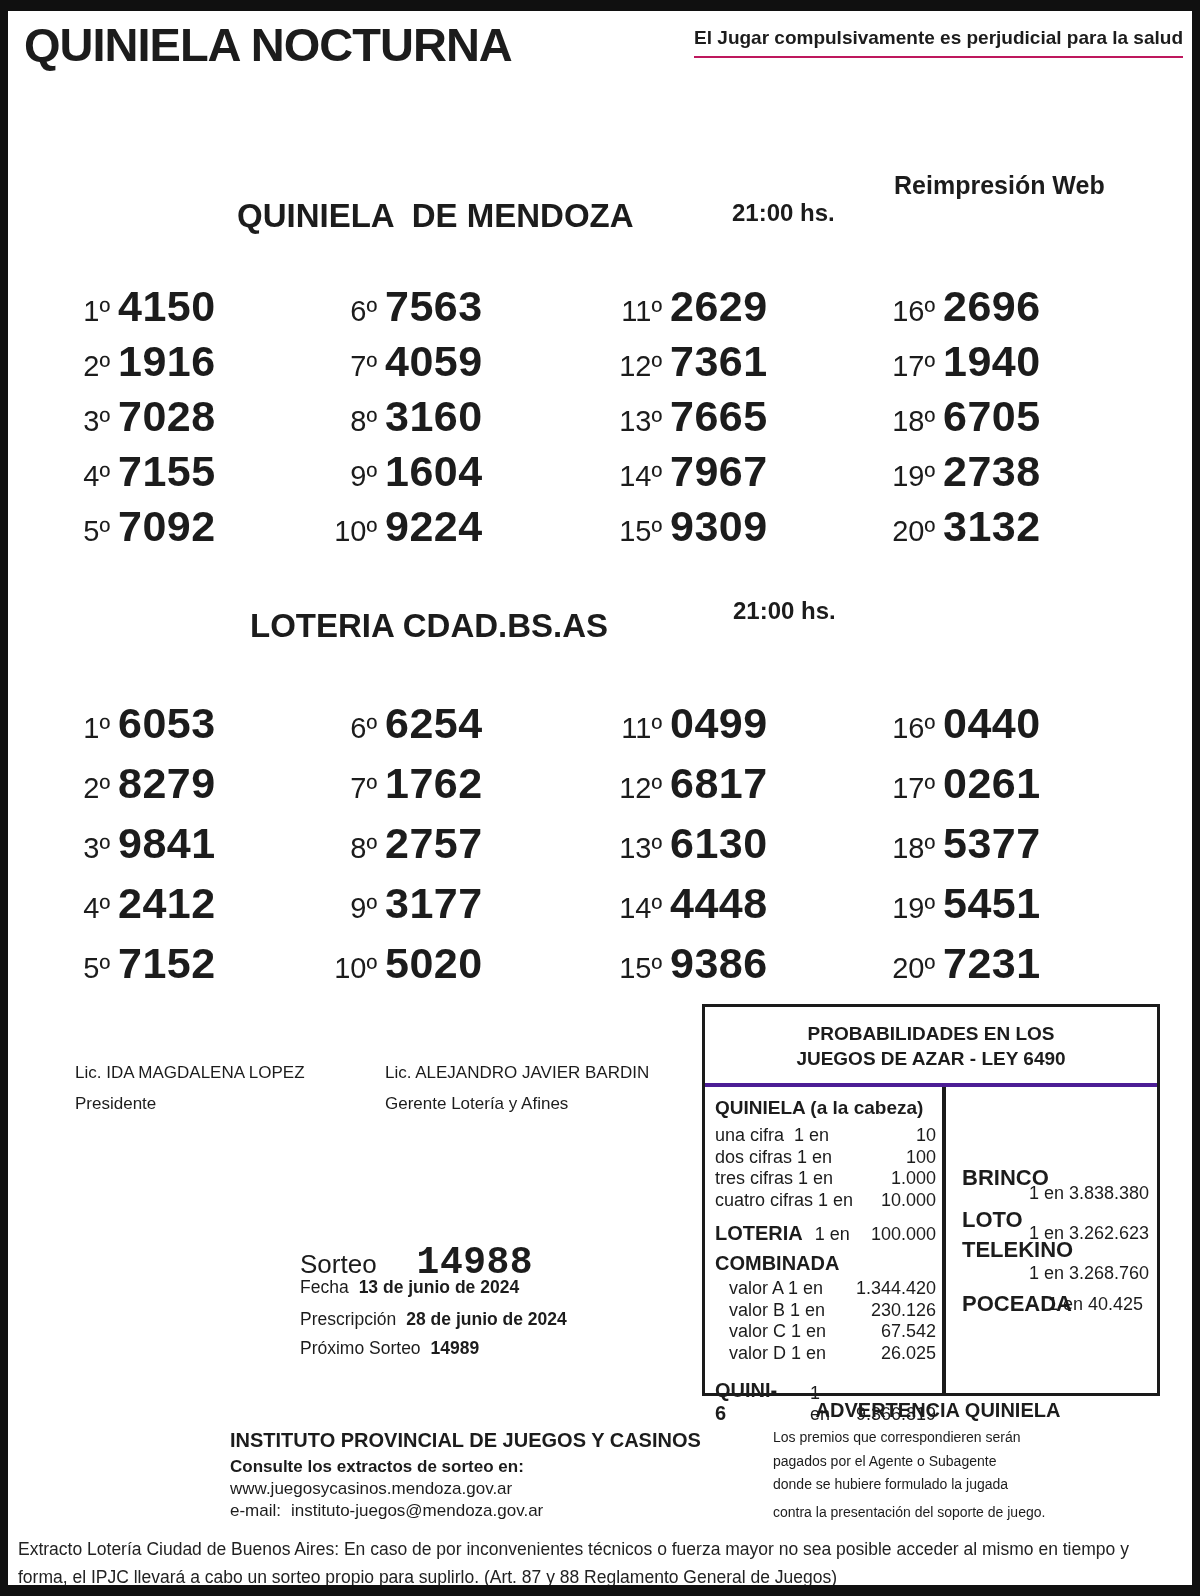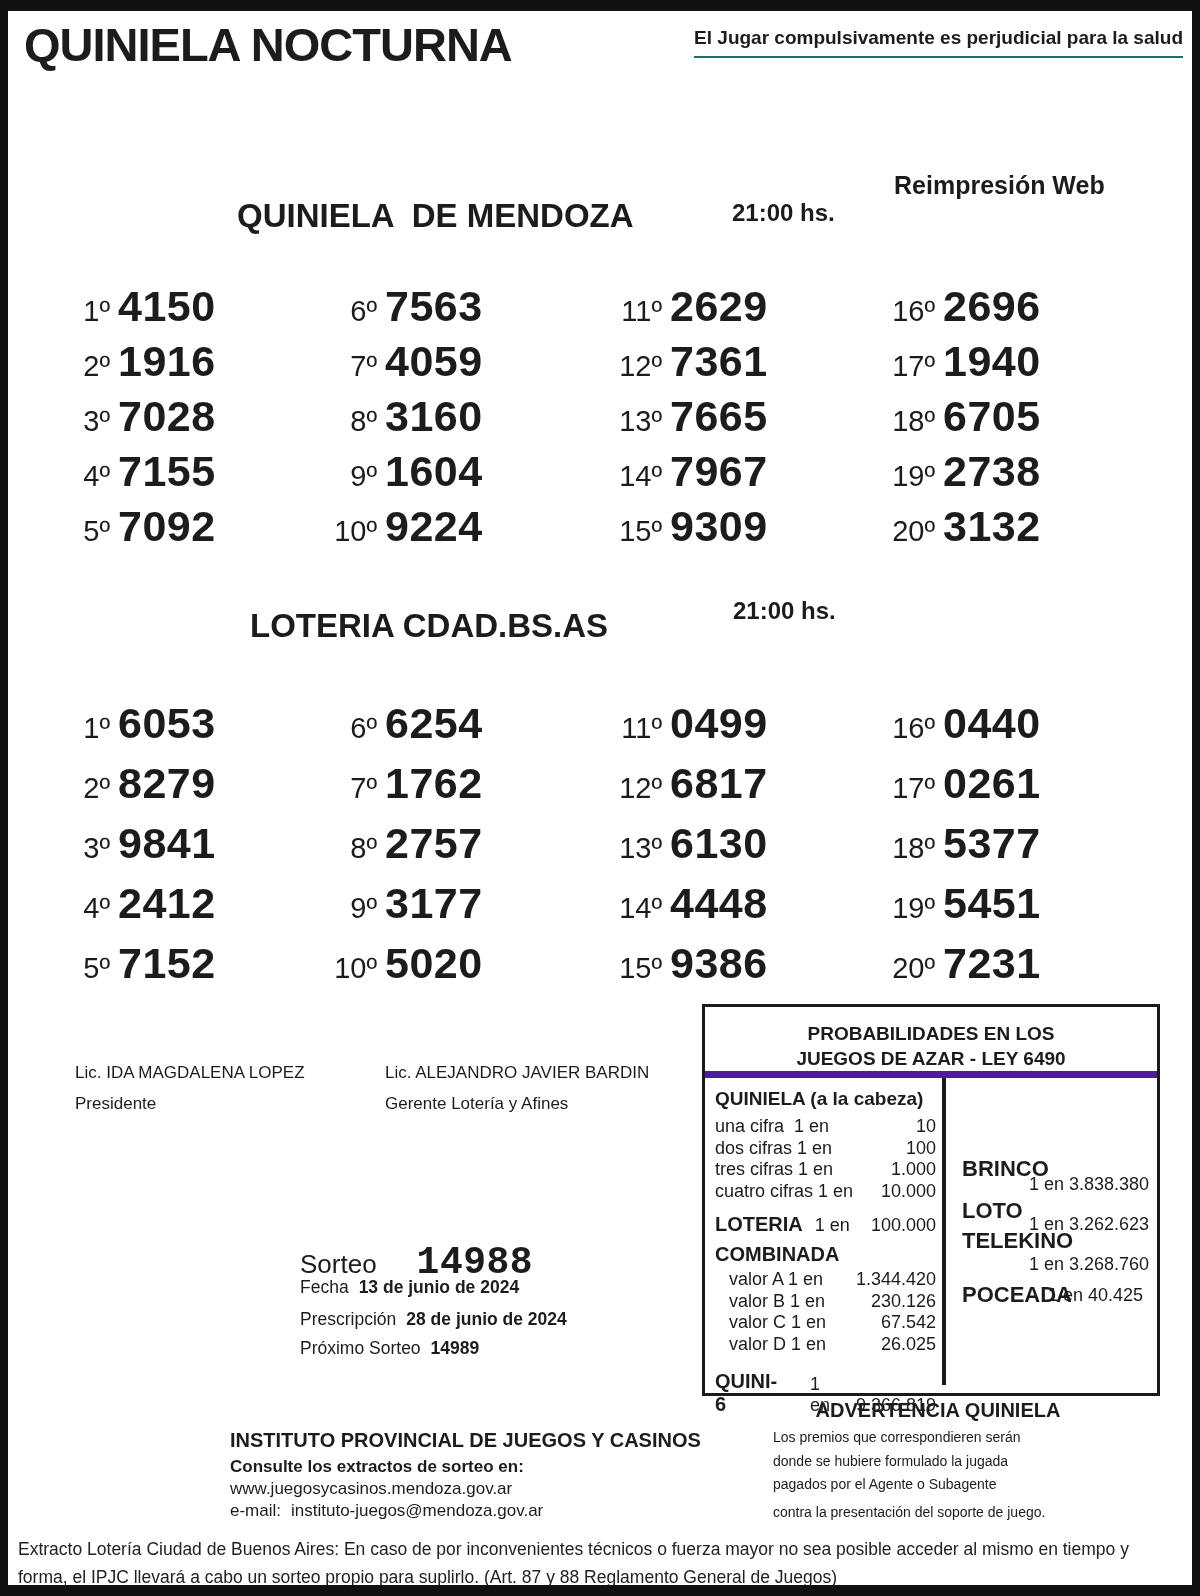--- a/index.html
+++ b/index.html
@@ -11,42 +11,42 @@
     background:#fff;
     border:solid #101010;
     border-width:11px 8px 11px 8px;
     font-family:"Liberation Sans","DejaVu Sans",sans-serif;
     color:#1c1c1c;
     overflow:hidden;
   }
   .abs{position:absolute;}
   
   .main-title{left:16px;top:6px;font-size:47px;font-weight:bold;letter-spacing:-1px;white-space:pre;}
-  .health-warning{right:9px;top:16px;font-size:19px;font-weight:bold;border-bottom:2px solid #0f766e;padding-bottom:7px;white-space:pre;}
+  .health-warning{right:9px;top:16px;font-size:19px;font-weight:bold;border-bottom:2px solid #be185d;padding-bottom:7px;white-space:pre;}
   
   .draw-header{font-size:33px;font-weight:bold;white-space:pre;}
   .draw-time{font-size:24px;font-weight:bold;}
   .reprint{left:886px;top:160px;font-size:25px;font-weight:bold;}
   
   .res-grid{left:0;width:1184px;}
   #grid-0{top:271px;height:290px;}
   #grid-1{top:688px;height:310px;}
   .res-col{position:absolute;top:0;display:flex;flex-direction:column;}
   #grid-0 .res-row{height:55px;}
   #grid-1 .res-row{height:60px;}
   .col0{left:48px;} .col1{left:315px;} .col2{left:600px;} .col3{left:873px;}
   .res-row{display:flex;align-items:baseline;}
   .res-row .pos{width:62px;text-align:right;font-size:29px;padding-right:8px;flex:none;}
   .res-row .num{font-size:43px;font-weight:bold;letter-spacing:0.5px;}
   
   .official-name{font-size:17px;}
   .official-role{font-size:17px;}
   
   .prob-box{left:694px;top:993px;width:458px;height:392px;border:3px solid #1a1a1a;}
-  .prob-head{height:71px;border-bottom:7px solid #4c1d95;text-align:center;padding-top:14px;font-weight:bold;font-size:19px;line-height:25px;}
+  .prob-head{height:80px;border-bottom:4px solid #4c1d95;text-align:center;padding-top:14px;font-weight:bold;font-size:19px;line-height:25px;}
   .prob-body{display:flex;height:307px;}
   .prob-left{width:237px;padding:8px 6px 4px 10px;font-size:18px;}
   .prob-divider{width:4px;background:#1a1a1a;flex:none;}
   .prob-right{position:relative;flex:1;}
   .pq-header{font-weight:bold;font-size:19px;margin:2px 0 6px 0;}
   .pq-row{display:flex;line-height:21.5px;}
   .pq-row.indent{padding-left:14px;}
   .pq-label{white-space:pre;}
   .pq-value{margin-left:auto;text-align:right;}
   .loteria-row{display:flex;align-items:baseline;margin-top:11px;line-height:22px;}
@@ -366,22 +366,22 @@
   <div class="abs inst-line" style="top:1446px;font-weight:bold;">Consulte los extractos de sorteo en:</div>
   <div class="abs inst-line" style="top:1468px;">www.juegosycasinos.mendoza.gov.ar</div>
   <div class="abs inst-line" style="top:1490px;">
     <span class="lbl">e-mail:</span><span>instituto-juegos@mendoza.gov.ar</span>
   </div>
 
   <div class="abs advert">
     <div class="advert-title">ADVERTENCIA QUINIELA</div>
     <div class="advert-lines" id="advert-lines">
         <div>Los premios que correspondieren serán</div>
+        <div>pagados por el Agente o Subagente</div>
         <div>donde se hubiere formulado la jugada</div>
-        <div>pagados por el Agente o Subagente</div>
         <div>contra la presentación del soporte de juego.</div>
       </div>
   </div>
 
   <div class="abs footer-line" style="top:1528px;">Extracto Lotería Ciudad de Buenos Aires: En caso de por inconvenientes técnicos o fuerza mayor no sea posible acceder al mismo en tiempo y</div>
   <div class="abs footer-line" style="top:1556px;">forma, el IPJC llevará a cabo un sorteo propio para suplirlo. (Art. 87 y 88 Reglamento General de Juegos)</div>
 
 </div>
 
 </body></html>

